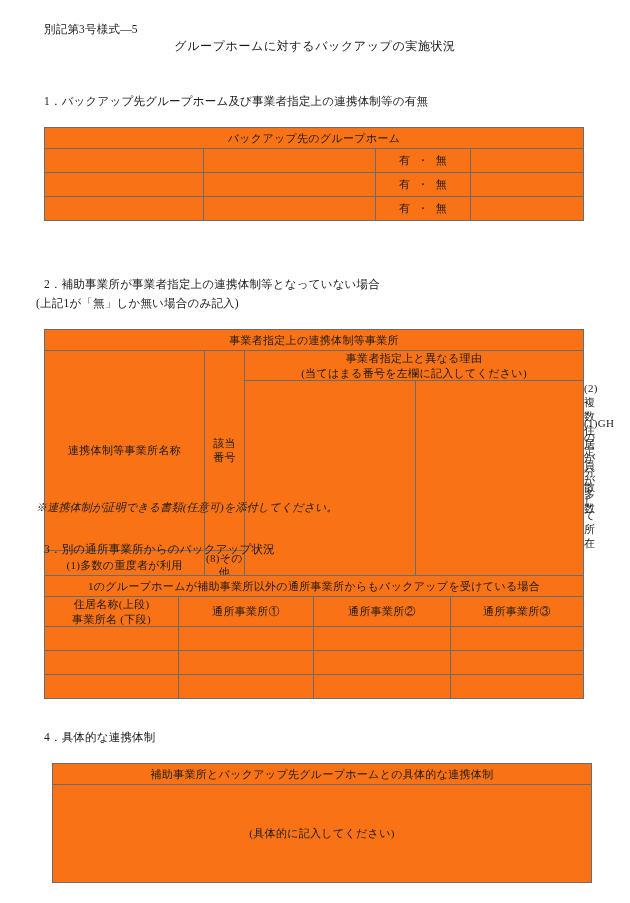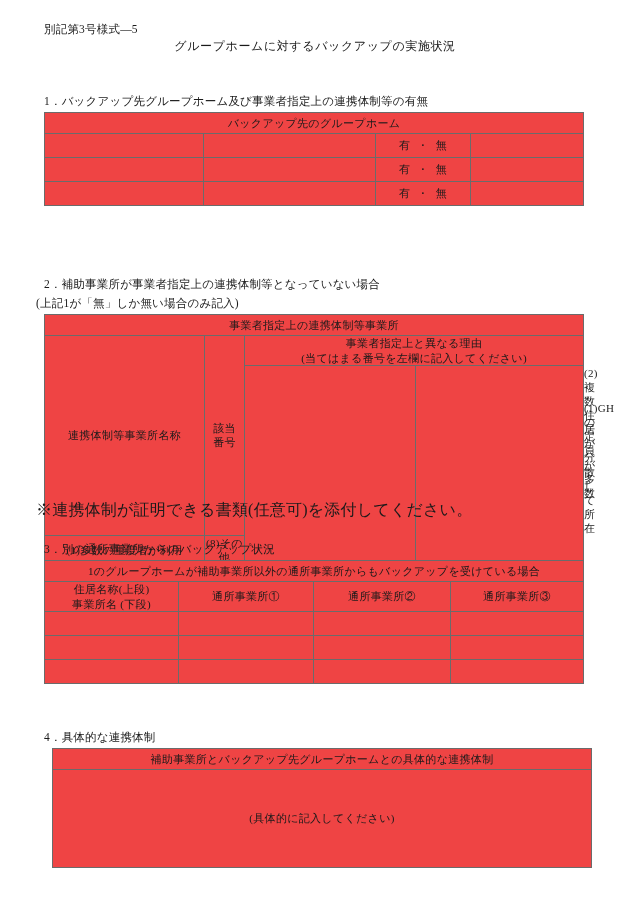--- a/index.html
+++ b/index.html
@@ -86,31 +86,33 @@
   .sec-sub {
     position: absolute;
     font-size: 11.5px;
     letter-spacing: 0.2px;
     white-space: nowrap;
     left: 36px;
   }
   .note-line {
     position: absolute;
     left: 36px;
-    font-size: 16px;
+    font-size: 11px;
     letter-spacing: 0.2px;
     white-space: nowrap;
+    font-style: italic;
   }
 
   
   table.frm {
     position: absolute;
     border-collapse: collapse;
-    background: #ef4444;
+    background: #f97316;
     table-layout: fixed;
+    margin-top: 15px;
   }
   table.frm td {
     border: 1px solid #6b6b6b;
     font-size: 11px;
     letter-spacing: 0.3px;
     padding: 0;
     vertical-align: middle;
     text-align: center;
     line-height: 1.28;
     box-sizing: border-box;

